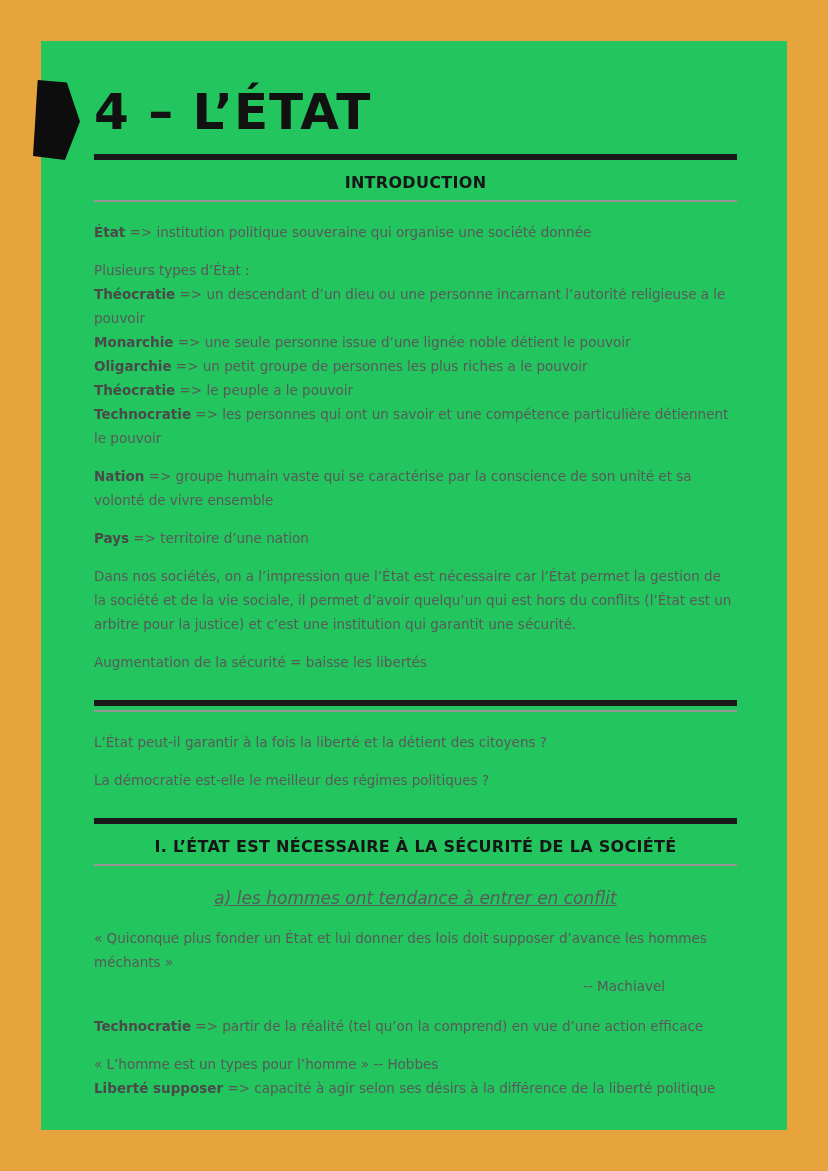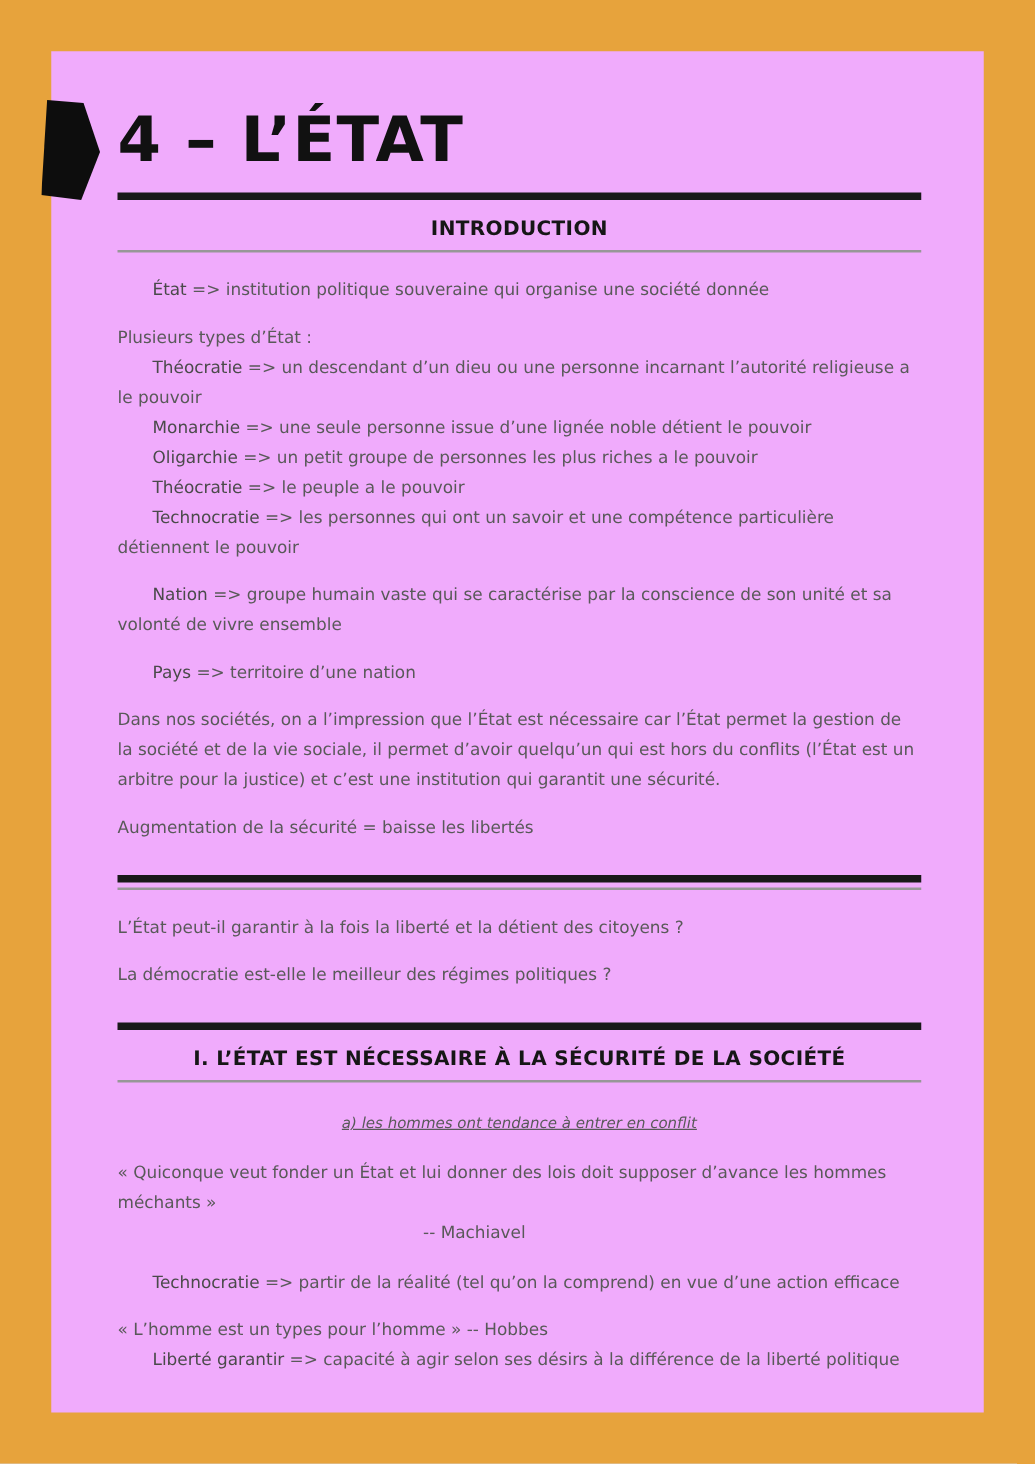--- a/index.html
+++ b/index.html
@@ -8,21 +8,21 @@
 
   .page {
     width: 828px; height: 1171px;
     background: #e7a33c;
     padding: 41px;
     position: relative;
     margin: 0 auto;
   }
   .sheet {
     width: 100%; height: 100%;
-    background: #f0abfc;
+    background: #22c55e;
     padding: 42px 50px 32px 53px;
     position: relative;
     overflow: hidden;
   }
   .bookmark {
     position: absolute;
     left: 33px; top: 80px;
     width: 47px; height: 80px;
     background: #0d0d0d;
     clip-path: polygon(10% 0%, 72% 3%, 100% 52%, 68% 100%, 0% 95%);
@@ -55,32 +55,32 @@
     letter-spacing: 0.3px;
     padding: 9px 0 8px 0;
   }
   .para {
     font-size: 13.5px;
     color: #595959;
     line-height: 24px;
     margin: 0 0 14px 0;
   }
   .para.tight { margin-bottom: 0; }
-  .term { font-weight: normal; color: #4a4a4a; margin-left: 28px; }
+  .term { font-weight: bold; color: #4a4a4a; }
   .sub-heading {
-    font-size: 12px;
+    font-size: 17px;
     color: #595959;
     font-style: italic;
     text-decoration: underline;
     text-align: center;
     line-height: 24px;
     margin: 20px 0 16px 0;
   }
   .attribution {
-    text-align: center;
+    text-align: right;
     padding-right: 72px;
     margin-bottom: 16px;
   }
 </style>
 </head>
 <body>
 
 <div class="page">
   <div class="bookmark"></div>
   <div class="sheet">
@@ -115,24 +115,24 @@
 
     <p class="para">L’État peut-il garantir à la fois la liberté et la détient des citoyens ?</p>
     <p class="para">La démocratie est-elle le meilleur des régimes politiques ?</p>
 
     <div class="rule-thick section-top"></div>
     <h2 class="section-heading">I. L’ÉTAT EST NÉCESSAIRE À LA SÉCURITÉ DE LA SOCIÉTÉ</h2>
     <div class="rule-thin"></div>
 
     <p class="sub-heading">a) les hommes ont tendance à entrer en conflit</p>
 
-    <p class="para tight">« Quiconque veut fonder un État et lui donner des lois doit supposer d’avance les hommes méchants »</p>
+    <p class="para tight">« Quiconque plus fonder un État et lui donner des lois doit supposer d’avance les hommes méchants »</p>
     <p class="para attribution">-- Machiavel</p>
 
     <p class="para"><strong class="term">Technocratie</strong><span> =&gt; partir de la réalité (tel qu’on la comprend) en vue d’une action efficace</span></p>
 
     <p class="para">
       <span>« L’homme est un types pour l’homme » -- Hobbes</span><br>
-      <strong class="term">Liberté garantir</strong><span> =&gt; capacité à agir selon ses désirs à la différence de la liberté politique</span>
+      <strong class="term">Liberté supposer</strong><span> =&gt; capacité à agir selon ses désirs à la différence de la liberté politique</span>
     </p>
 
   </div>
 </div>
 
 </body></html>

